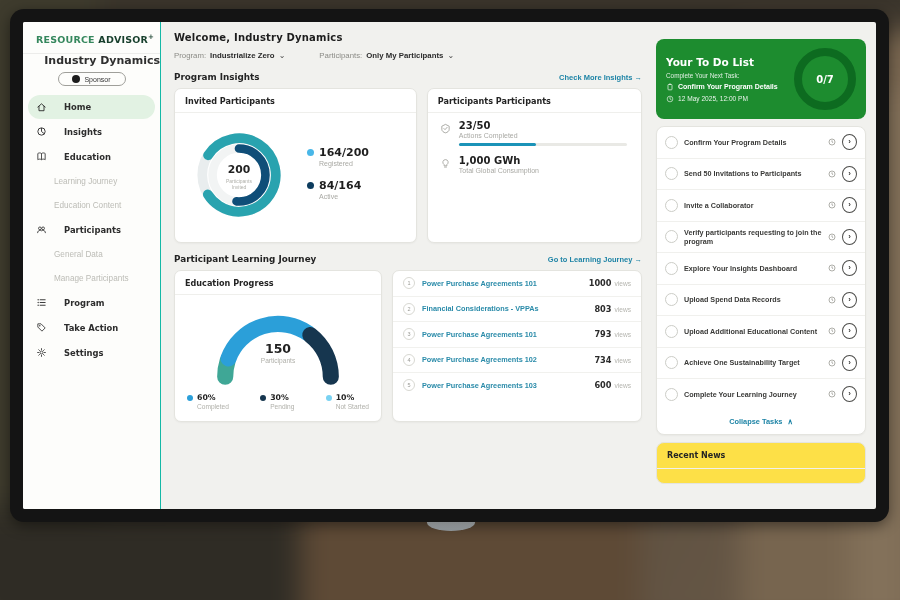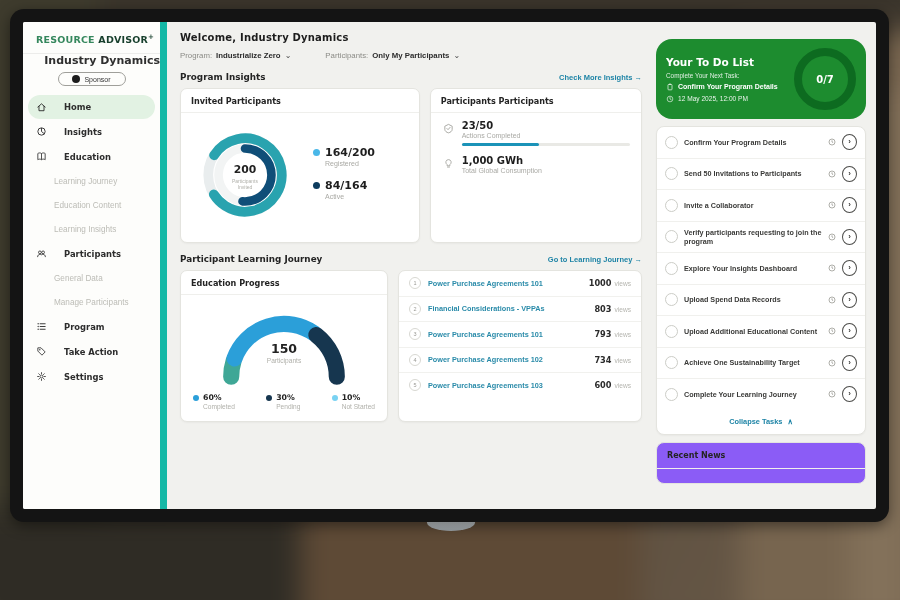--- a/index.html
+++ b/index.html
@@ -17,21 +17,21 @@
 
   
   .monitor{position:absolute;left:10px;top:9px;width:879px;height:513px;background:#141414;
            border-radius:14px;box-shadow:0 4px 14px rgba(0,0,0,.45);z-index:2;}
   .chin-button{position:absolute;left:427px;top:514px;width:48px;height:17px;border-radius:50%;
            background:linear-gradient(#e8edef,#9ba2a6);z-index:1;}
   .screen{position:absolute;left:13px;top:13px;width:853px;height:487px;background:#f1f1ee;
           border-radius:2px;overflow:hidden;display:flex;}
 
   
-  .sidebar{width:137px;background:#fdfdfb;border-right:7px solid #14b8a6;flex-shrink:0;}
+  .sidebar{width:137px;background:#fdfdfb;border-right:1px solid #14b8a6;flex-shrink:0;}
   .logo{padding:11px 0 8px 13px;font-family:"DejaVu Sans",sans-serif;font-size:9.5px;font-weight:bold;
         letter-spacing:.2px;border-bottom:1px solid #ececea;}
   .logo .l1{color:#35875d;}
   .logo .l2{color:#173f2c;}
   .logo sup{font-size:7px;color:#173f2c;}
   .org{margin-top:0;text-align:right;font-size:11px;font-weight:bold;color:#2f2f2f;font-family:"DejaVu Sans",sans-serif;}
   .sponsor{margin:5px auto 9px;width:58px;border:1px solid #9f9f9a;border-radius:10px;padding:2px 4px;
            display:flex;align-items:center;justify-content:center;gap:4px;font-size:7px;color:#333;}
   .sponsor .dot{width:8px;height:8px;border-radius:50%;background:#1c1c1c;}
   .menu{display:flex;flex-direction:column;}
@@ -93,39 +93,39 @@
   .lesson:last-child{border-bottom:none;}
   .rank{width:10px;height:10px;border:1px solid #d8d8d2;border-radius:50%;font-size:5.5px;color:#9a9a95;
         display:flex;align-items:center;justify-content:center;margin-right:7px;flex-shrink:0;}
   .lname{flex:1;font-size:7.3px;font-weight:bold;color:#2a8ba9;white-space:nowrap;overflow:hidden;cursor:pointer;}
   .views{display:flex;align-items:baseline;gap:3px;}
   .vnum{font-family:"DejaVu Sans",sans-serif;font-size:8.2px;font-weight:bold;color:#2b2b2b;}
   .vsuf{font-size:6.6px;color:#b5b5af;}
 
   
   .right{width:210px;flex-shrink:0;padding:17px 10px 0 3px;}
-  .todo-head{background:#1d8c2f;border-radius:16px;padding:9px 10px;display:flex;justify-content:space-between;
+  .todo-head{background:#1d8c2f;border-radius:8px;padding:9px 10px;display:flex;justify-content:space-between;
              align-items:center;color:#fff;}
   .th-title{font-family:"DejaVu Sans",sans-serif;font-size:10.5px;font-weight:bold;}
   .th-sub{font-size:6.4px;margin-top:4px;opacity:.85;}
   .th-task{display:flex;align-items:center;gap:4px;font-size:7px;font-weight:bold;margin-top:4px;}
   .th-date{display:flex;align-items:center;gap:4px;font-size:6.6px;margin-top:4px;opacity:.9;}
   .th-task svg,.th-date svg{width:8px;height:8px;}
   .ring{width:46px;height:46px;border-radius:50%;border:8px solid #0d6b20;display:flex;align-items:center;
         justify-content:center;font-family:"DejaVu Sans",sans-serif;font-size:10px;font-weight:bold;flex-shrink:0;}
   .tasks-card{background:#fff;border:1px solid #e4e4df;border-radius:8px;margin-top:7px;box-shadow:0 1px 2px rgba(0,0,0,.04);}
   .task{display:flex;align-items:center;gap:6px;padding:0 8px;min-height:30.5px;border-bottom:1px solid #f0f0ed;}
   .task .cb{width:11px;height:11px;border:1.4px solid #cccdc7;border-radius:50%;flex-shrink:0;cursor:pointer;}
   .task .tl{flex:1;font-size:7.2px;font-weight:bold;color:#3a3a38;line-height:1.25;padding:5px 0;}
   .task .clock{flex-shrink:0;}
   .task .go{width:13px;height:13px;border:1.4px solid #4c4c4a;border-radius:50%;display:flex;align-items:center;
             justify-content:center;font-size:8px;font-weight:bold;color:#3a3a38;flex-shrink:0;cursor:pointer;padding-bottom:1px;}
   .collapse{display:flex;align-items:center;justify-content:center;gap:5px;padding:7px 0 8px;font-size:7.4px;
             font-weight:bold;color:#1e84a6;cursor:pointer;}
-  .news-card{background:#8b5cf6;border:1px solid #e4e4df;border-radius:8px;margin-top:7px;height:40px;}
+  .news-card{background:#fde047;border:1px solid #e4e4df;border-radius:8px;margin-top:7px;height:40px;}
   .news-title{padding:8px 10px;font-family:"DejaVu Sans",sans-serif;font-size:8px;font-weight:bold;color:#242424;
               border-bottom:1px solid #f0f0ed;}
 </style>
 </head>
 <body>
 
 <div class="stage">
   <div class="bg">
     <div class="bg-base"></div>
       <div class="bg-top"></div>
@@ -168,23 +168,20 @@
             <svg viewBox="0 0 24 24">
                 <path d="M12 5.5 C10 3.8 6 3.8 4 5.5 V19 C6 17.3 10 17.3 12 19 C14 17.3 18 17.3 20 19 V5.5 C18 3.8 14 3.8 12 5.5 Z M12 5.5 V19" fill="none" stroke="#2d2d2d" stroke-width="1.8" stroke-linejoin="round"></path>
               </svg>
             <span>Education</span>
           </div>
           <div class="mi sub">
               <span>Learning Journey</span>
             </div>
           <div class="mi sub">
               <span>Education Content</span>
-            </div>
-          <div class="mi sub">
-              <span>Learning Insights</span>
             </div>
           <div class="mi">
             <svg viewBox="0 0 24 24">
                 <circle cx="8.5" cy="9.5" r="3" fill="none" stroke="#2d2d2d" stroke-width="1.8"></circle>
                 <circle cx="15.5" cy="9.5" r="3" fill="none" stroke="#2d2d2d" stroke-width="1.8"></circle>
                 <path d="M3.5 19 C3.5 15.6 6 14 8.5 14 C10.4 14 12 14.8 12 14.8 C12 14.8 13.6 14 15.5 14 C18 14 20.5 15.6 20.5 19" fill="none" stroke="#2d2d2d" stroke-width="1.8" stroke-linecap="round"></path>
               </svg>
             <span>Participants</span>
           </div>
           <div class="mi sub">

